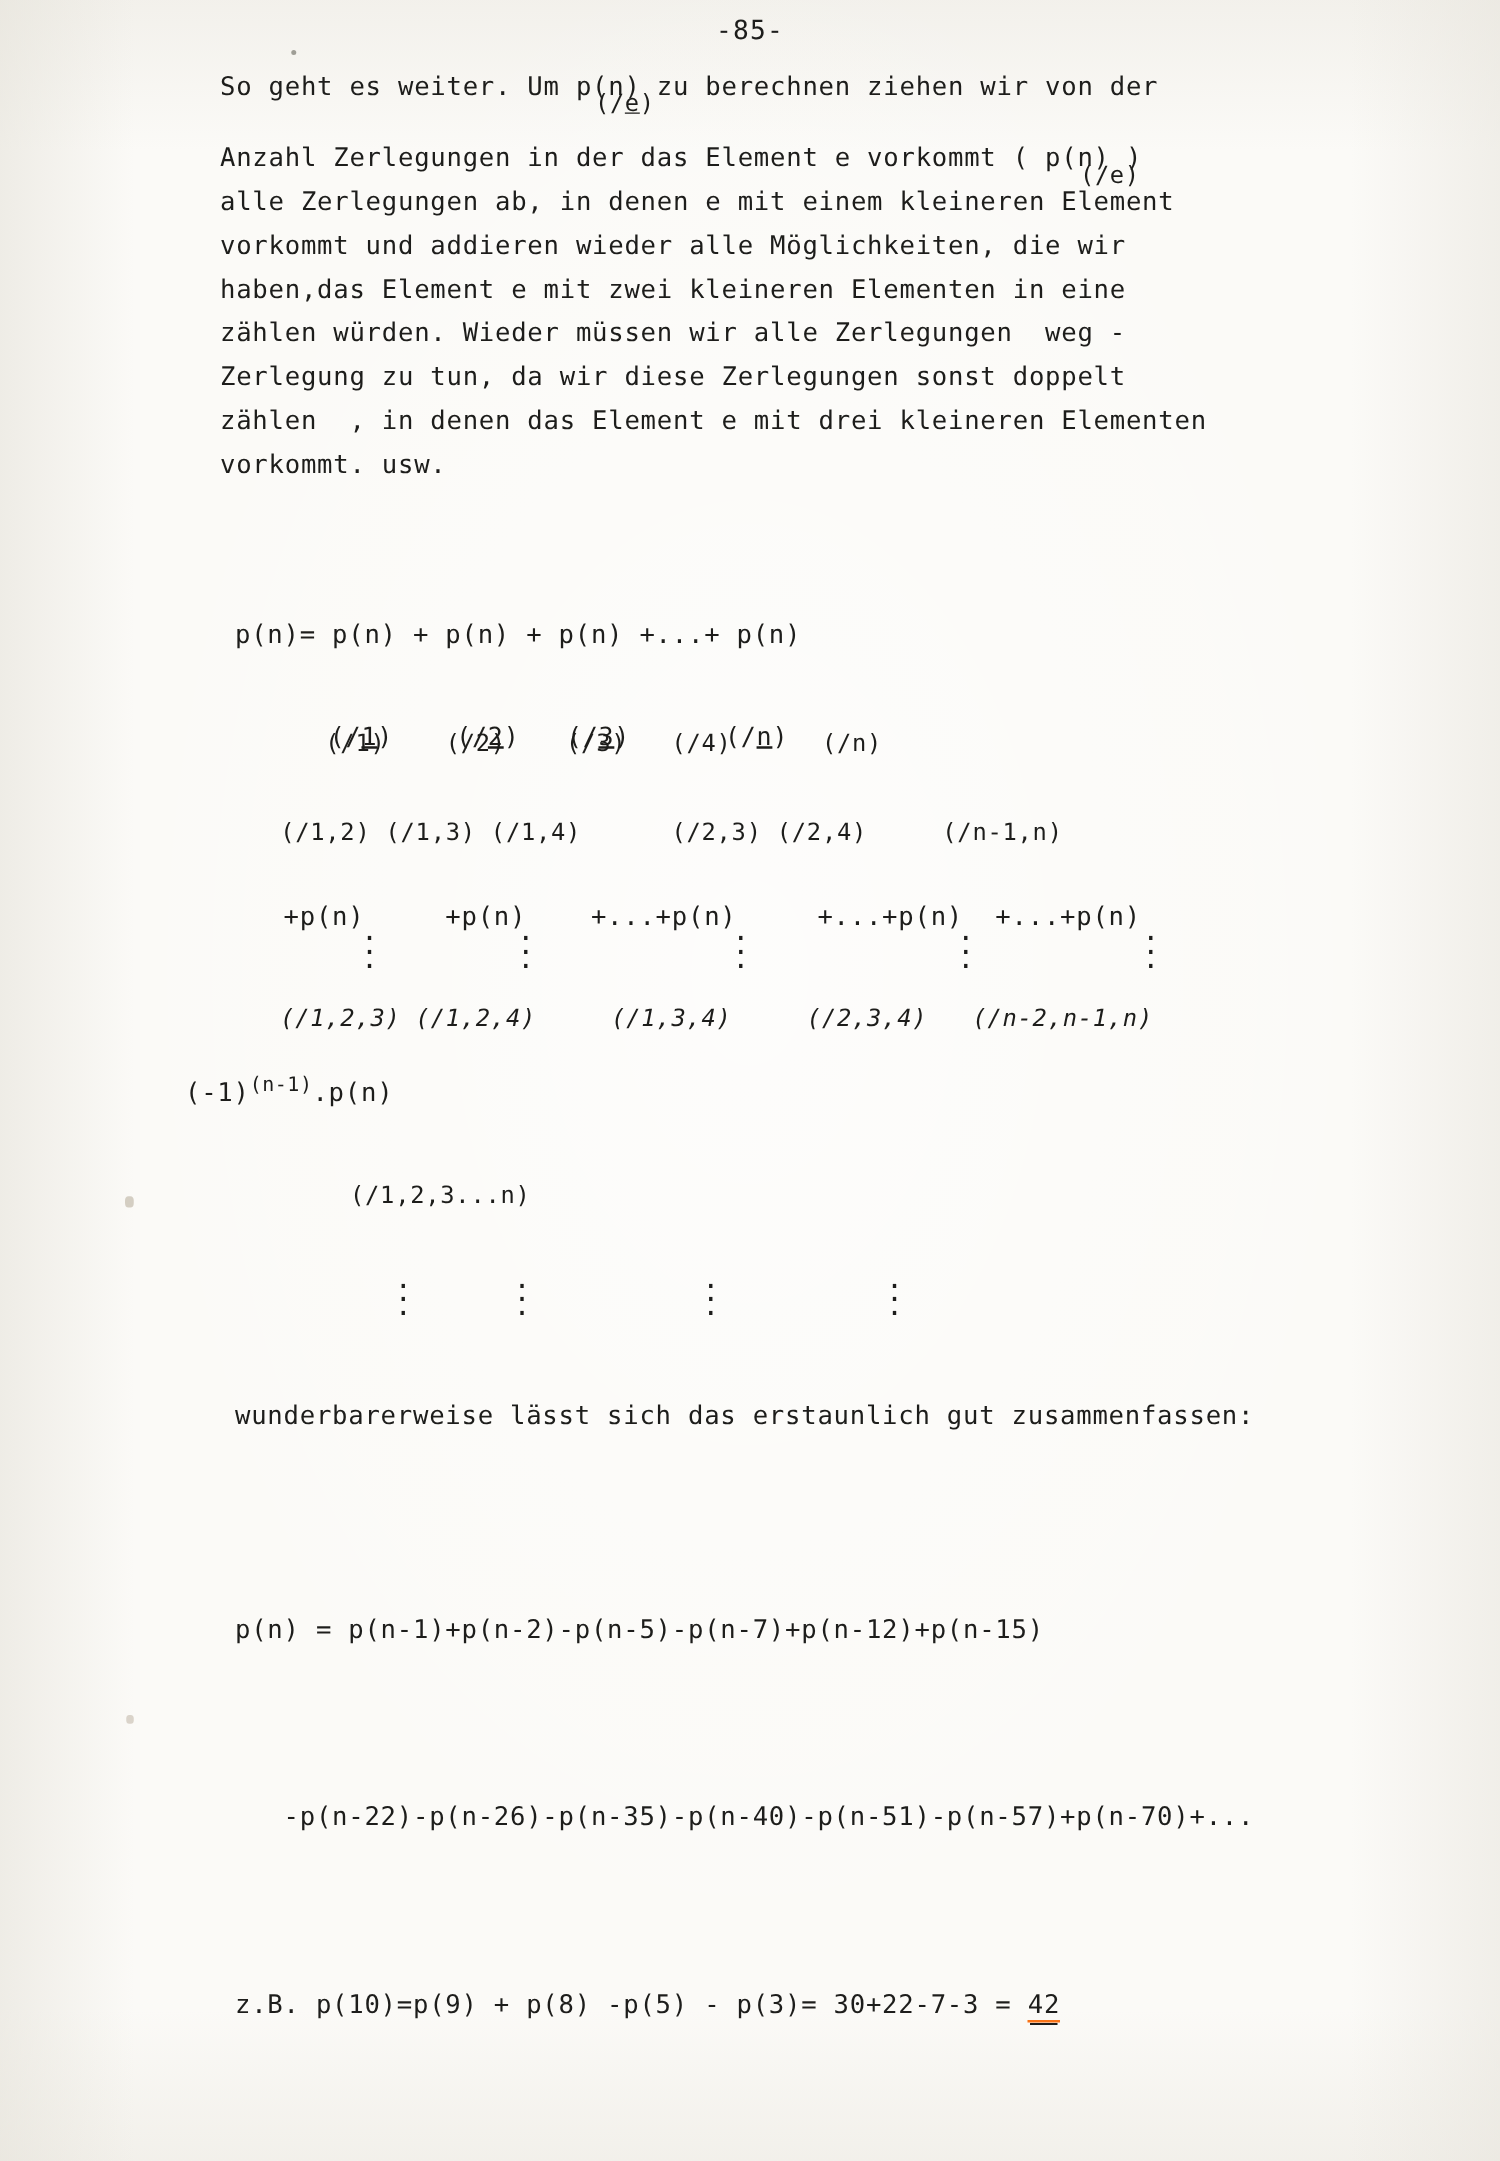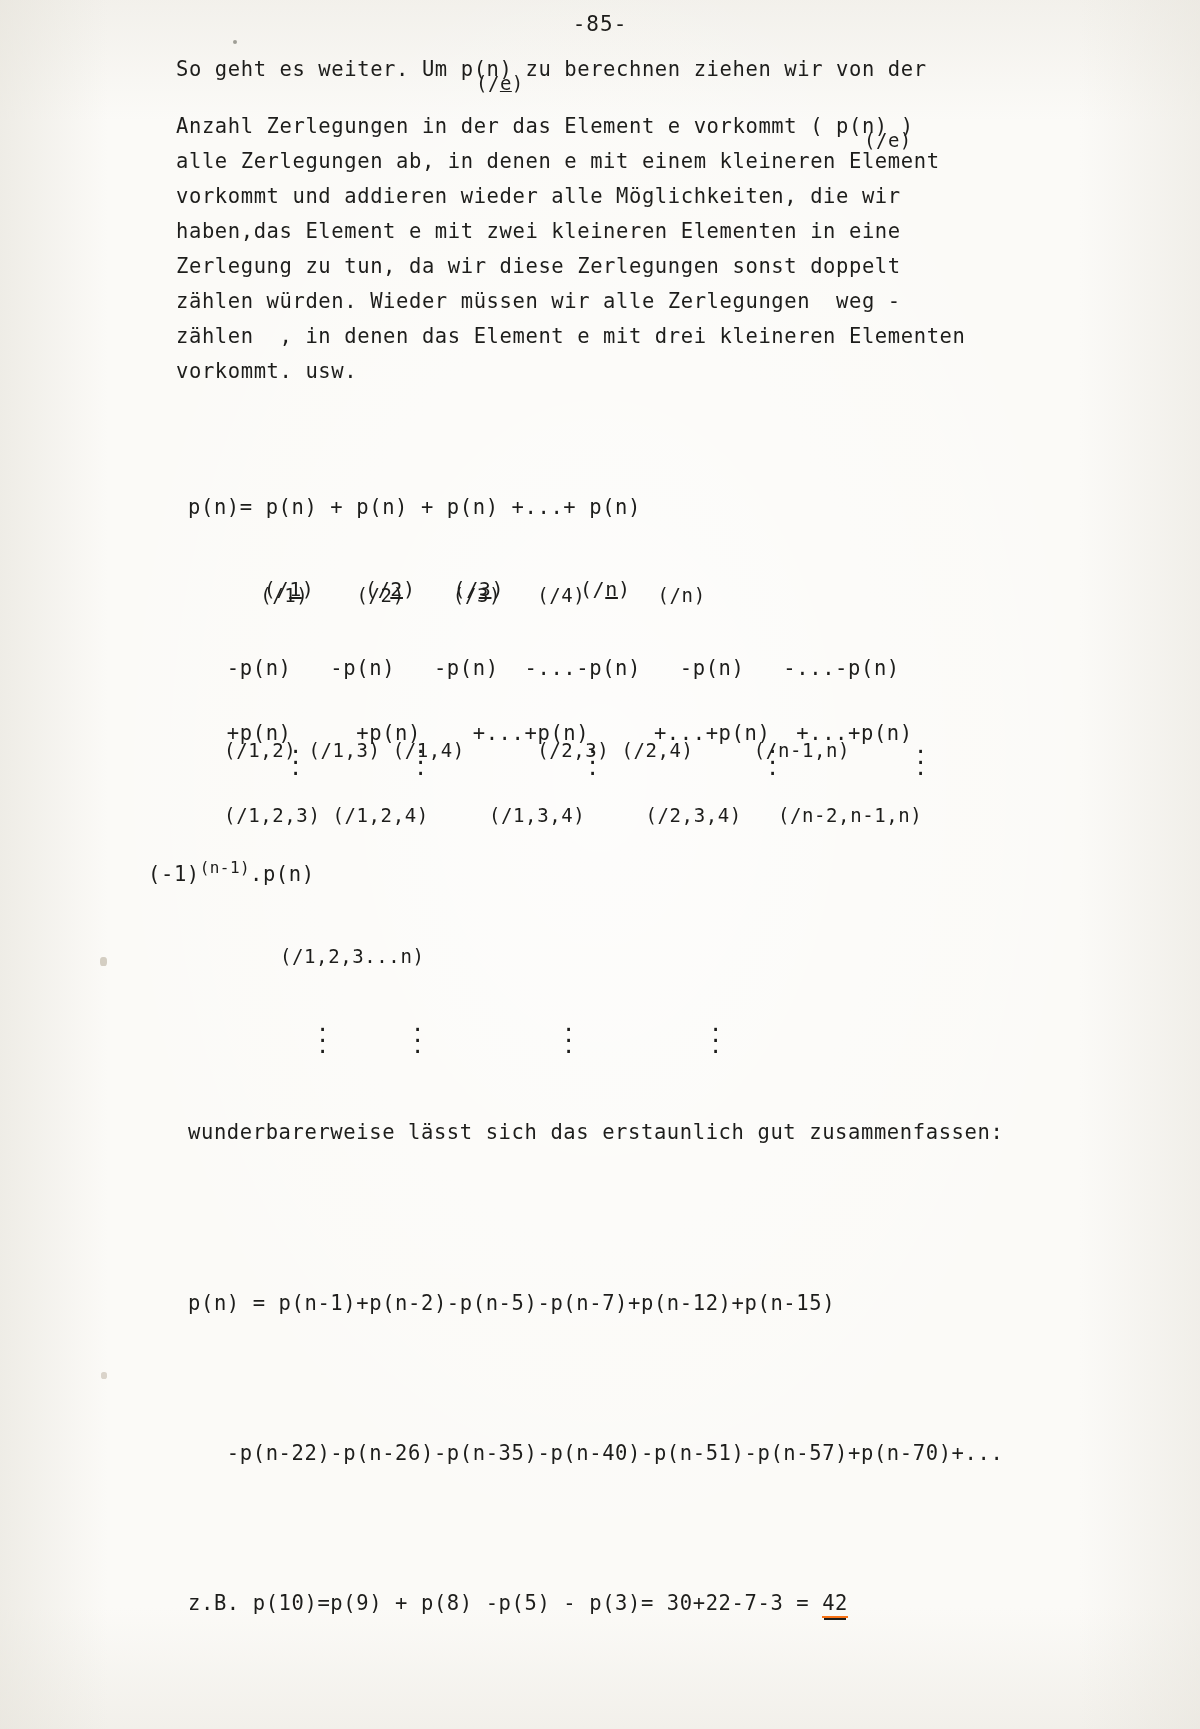--- a/index.html
+++ b/index.html
@@ -140,44 +140,43 @@
     </div>
 
     <div class="l" style="height:57px;">
       <span style="position:absolute; top:22px;">Anzahl Zerlegungen in der das Element e vorkommt ( p(n) )</span>
       <span class="sub" style="left:688px; top:43px;">(/e)</span>
     </div>
 
     <div class="para">alle Zerlegungen ab, in denen e mit einem kleineren Element</div>
     <div class="para">vorkommt und addieren wieder alle Möglichkeiten, die wir</div>
     <div class="para">haben,das Element e mit zwei kleineren Elementen in eine</div>
+    <div class="para">zählen würden. Wieder müssen wir alle Zerlegungen  weg -</div>
     <div class="para">Zerlegung zu tun, da wir diese Zerlegungen sonst doppelt</div>
-    <div class="para">zählen würden. Wieder müssen wir alle Zerlegungen  weg -</div>
     <div class="para">zählen  , in denen das Element e mit drei kleineren Elementen</div>
     <div class="para">vorkommt. usw.</div>
 
   </div>
 
   <div class="formula-block ink" style="top:437px;">
     <div>p(n)= p(n) + p(n) + p(n) +...+ p(n)</div>
     <div style="font-size:20px; margin-top:-2px;">      (/<span class="u">1</span>)    (/<span class="u">2</span>)   (/<span class="u">3</span>)      (/<span class="u">n</span>)</div>
   </div>
 
   <div class="formula-block ink" style="top:527px;">
     <div style="font-size:19px; margin-top:-2px;">      (/1)    (/2)    (/3)   (/4)      (/n)</div>
   </div>
 
   <div class="formula-block ink" style="top:598px;">
-    <div>   -p(n)   -p(n)   -p(n)  -...-p(n)   -p(n)   -...-p(n)</div>
     <div style="font-size:19px; margin-top:-2px;">   (/1,2) (/1,3) (/1,4)      (/2,3) (/2,4)     (/n-1,n)</div>
   </div>
 
   <div class="formula-block ink" style="top:663px;">
     <div>   +p(n)     +p(n)    +...+p(n)     +...+p(n)  +...+p(n)</div>
-    <div style="font-size:19px; margin-top:-2px;">   (/1,2,3) (/1,2,4)     (/1,3,4)     (/2,3,4)   (/n-2,n-1,n)</div>
+    <div style="font-size:19px; margin-top:-2px;font-style:italic;">   (/1,2,3) (/1,2,4)     (/1,3,4)     (/2,3,4)   (/n-2,n-1,n)</div>
   </div>
 
   <div class="vdots ink" style="left:289px; top:740px;">
       <span>.</span>
       <span>.</span>
       <span>.</span>
     </div>
   <div class="vdots ink" style="left:414px; top:740px;">
       <span>.</span>
       <span>.</span>

